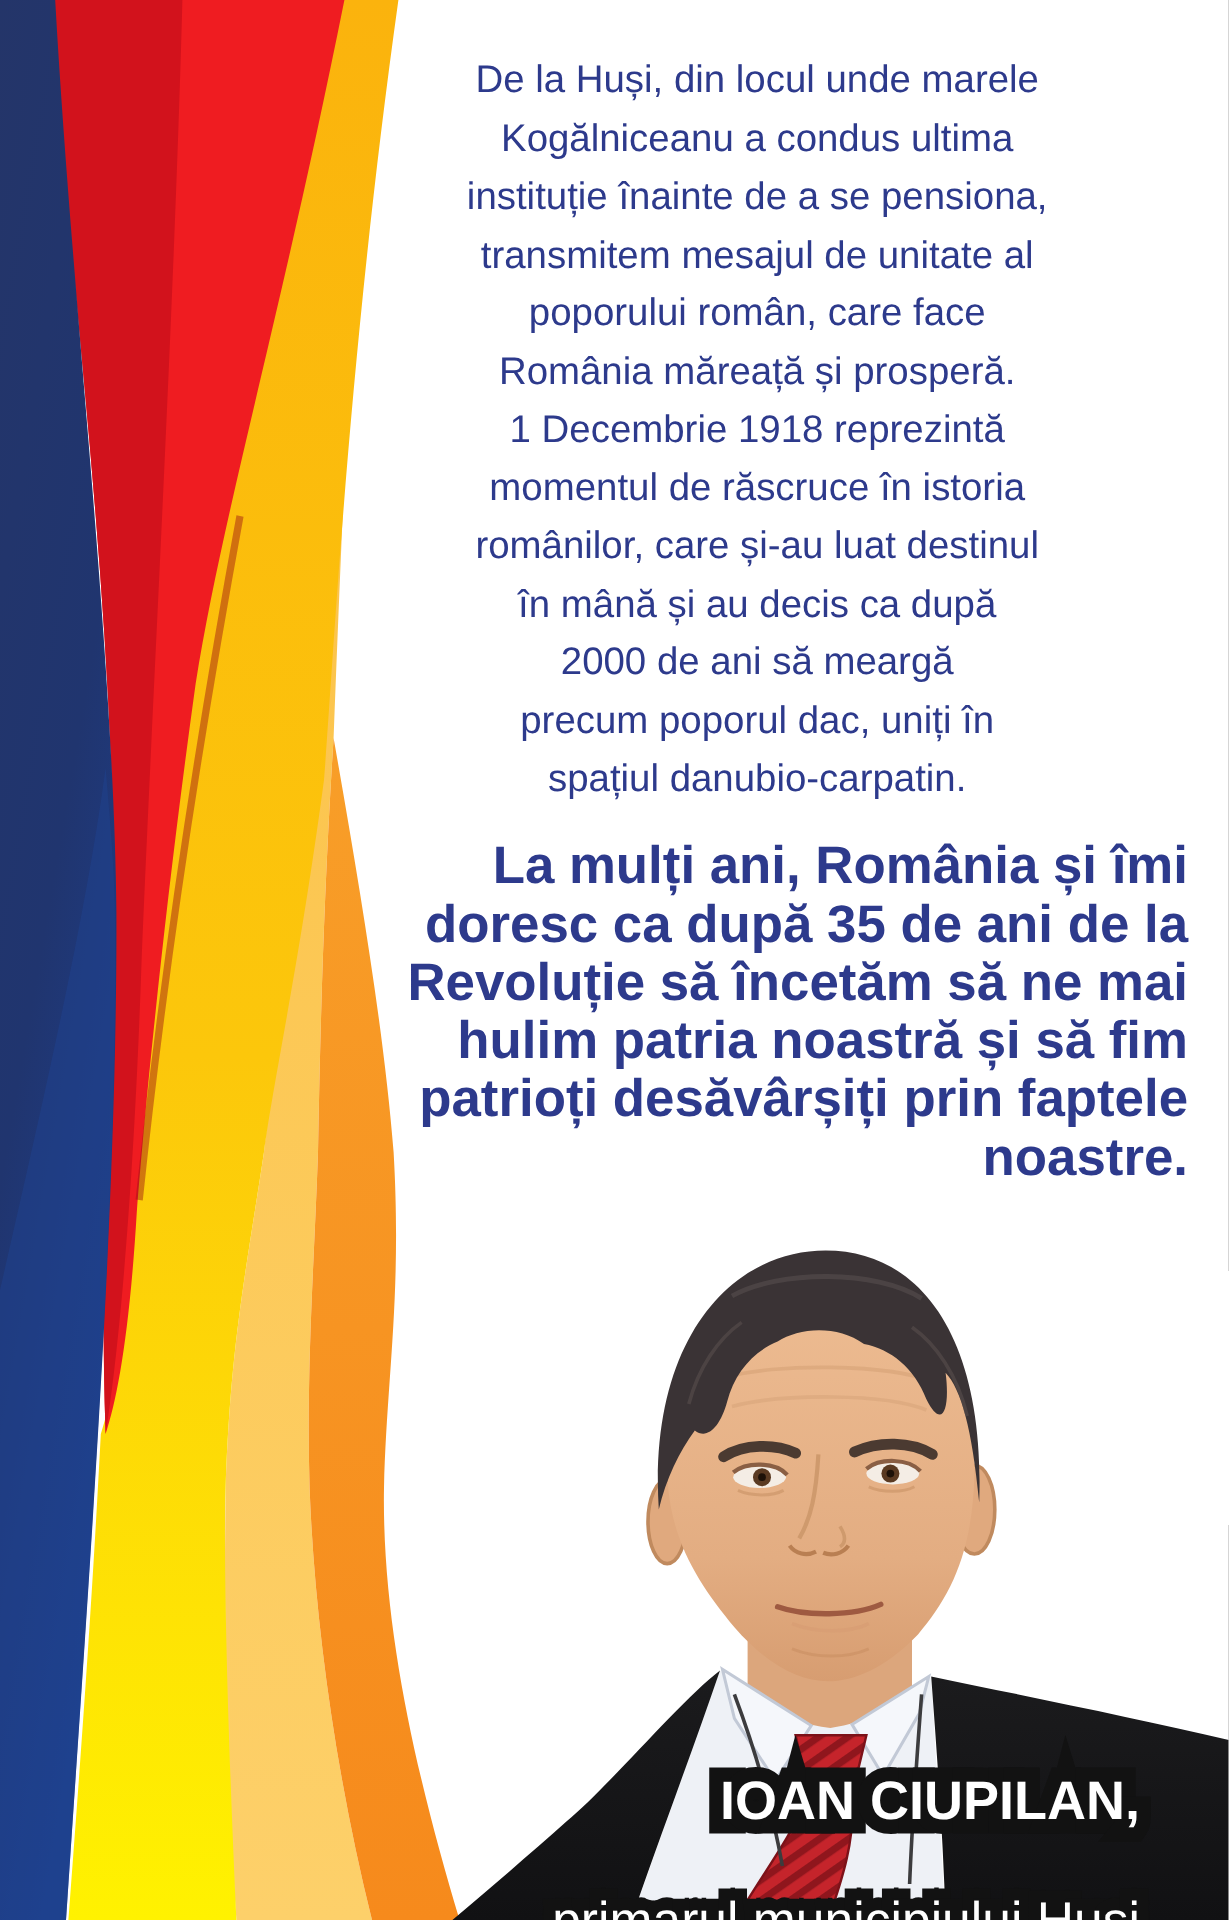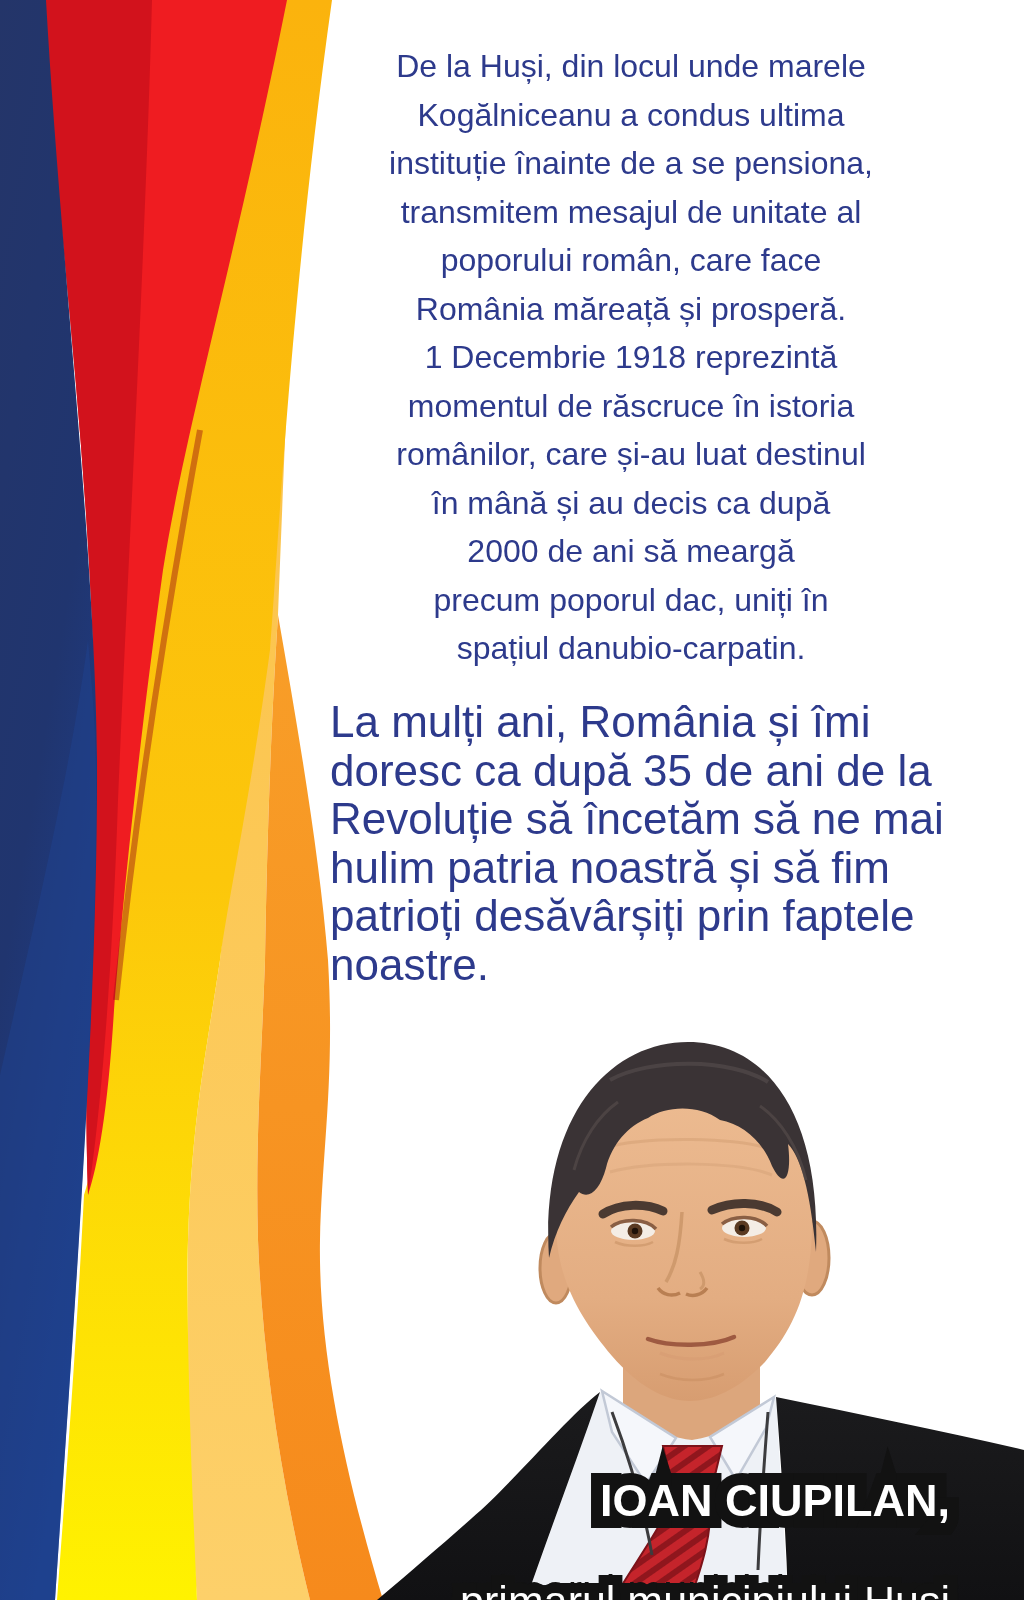--- a/index.html
+++ b/index.html
@@ -14,21 +14,21 @@
   .para{
     position:absolute; z-index:3; color:#2d3a8c;
     white-space:pre-line; letter-spacing:0;
   }
   .para1{
     left:300px; top:42px; width:662px;
     font-size:32px; line-height:48.5px; text-align:center; font-weight:normal;
   }
   .para2{
     left:330px; top:698px; width:660px;
-    font-size:44px; line-height:48.5px; text-align:left; font-weight:normal;
+    font-size:44px; line-height:48.5px; text-align:right; font-weight:bold;
   }
 
   .name-block{position:absolute; right:74px; z-index:4; text-align:right;}
   .oline{position:relative; white-space:nowrap; line-height:50px;}
   .oline .stroke{
     position:absolute; top:0; right:0; color:#121212;
     -webkit-text-stroke:24px #121212;
     text-shadow: 0 11px #121212, 0 -11px #121212, 11px 0 #121212, -11px 0 #121212,
                  8px 8px #121212, -8px 8px #121212, 8px -8px #121212, -8px -8px #121212;
   }

